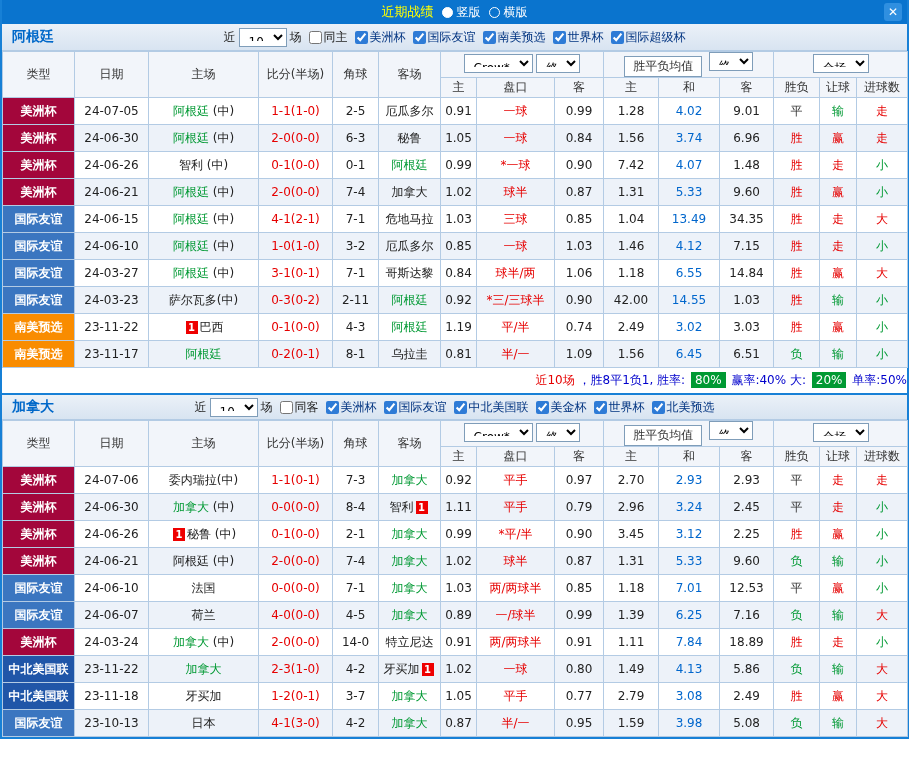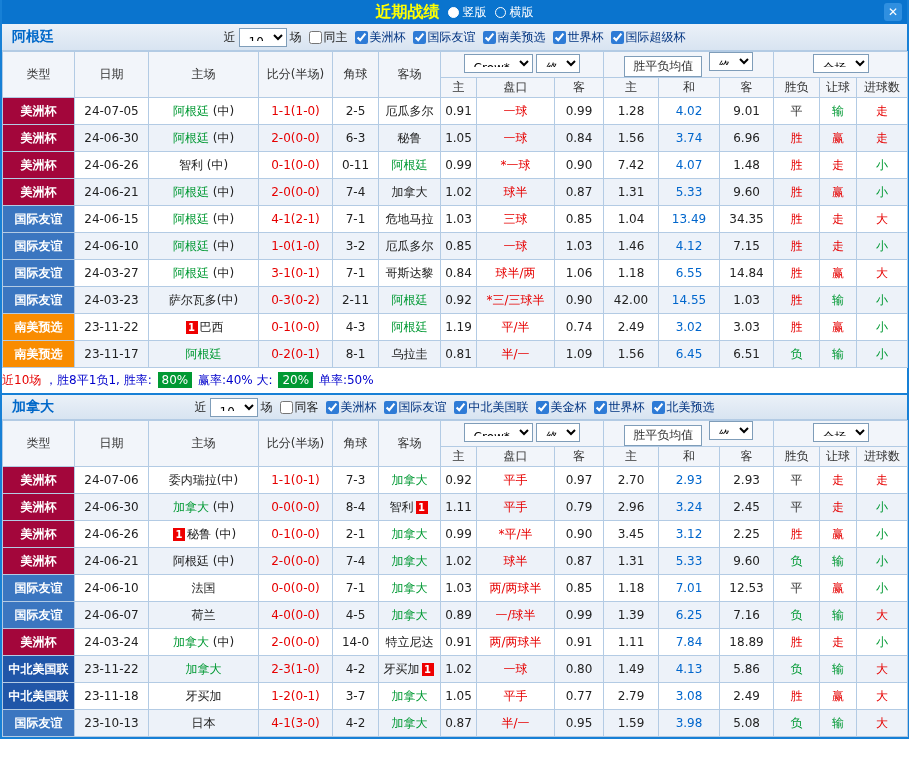--- a/index.html
+++ b/index.html
@@ -3,21 +3,21 @@
 <meta charset="utf-8">
 <style>
   * { box-sizing: border-box; }
   html,body { margin:0; padding:0; background:#fff; }
   body { font-family:"DejaVu Sans","Liberation Sans",sans-serif; font-size:12px; color:#222; width:909px; }
   .page { width:909px; border-left:2px solid #1780D6; border-right:2px solid #1780D6; border-bottom:2px solid #1780D6; }
 
   
   .topbar { height:24px; background:#0A74CE; display:flex; align-items:center; position:relative; }
   .topbar-center { margin:0 auto; display:flex; align-items:center; }
-  .page-title { color:#FFFF00; font-weight:bold; font-size:16px; }
+  .page-title { color:#FFFF00; font-weight:normal; font-size:13px; }
   .radio { width:11px; height:11px; border:1px solid #fff; border-radius:50%; display:inline-block; margin:0 4px 0 8px; }
   .radio.sel { background:#fff; }
   .radio-label { color:#fff; font-size:12px; }
   .close-btn { position:absolute; right:5px; top:3px; width:18px; height:18px; background:#2F8FE0; color:#fff;
                border-radius:3px; text-align:center; line-height:18px; font-size:12px; font-weight:bold; cursor:pointer; }
 
   
   .section-bar { height:27px; background:linear-gradient(#EBF1F8,#D8E4F1); border-bottom:1px solid #B3CBE4;
                  display:flex; align-items:center; position:relative; }
   .section-sep { border-top:2px solid #1780D6; }
@@ -53,21 +53,21 @@
   .team.focal { color:#009933; }
   .suffix { color:#222; }
   .rc-badge { display:inline-block; width:12px; height:13px; background:#EE0000; color:#fff; font-size:10px;
               font-weight:bold; line-height:13px; text-align:center; margin:0 2px; vertical-align:middle; }
 
   .t-red   { color:#E60000; }
   .t-green { color:#009933; }
   .t-dark  { color:#333; }
 
   
-  .summary { height:25px; line-height:25px; text-align:left; background:#fff; }
+  .summary { height:25px; line-height:25px; text-align:right; background:#fff; }
   .seg-red   { color:#E60000; }
   .seg-blue  { color:#0000CC; }
   .seg-badge { background:#009933; color:#fff; padding:1px 4px; margin:0 2px; }
 </style>
 </head>
 <body>
 
 <div class="page">
 
   <div class="topbar">
@@ -206,21 +206,21 @@
     <td class="res-cell t-red">胜</td>
     <td class="res-cell t-red">赢</td>
     <td class="res-cell t-red">走</td>
   </tr>
 
   <tr>
     <td class="cup-cell cup-america">美洲杯</td>
     <td class="date-cell">24-06-26</td>
     <td class="team-cell"><span class="team">智利</span><span class="suffix"> (中)</span></td>
     <td class="score-cell">0-1(0-0)</td>
-    <td class="corner-cell">0-11</td>
+    <td class="corner-cell">0-1</td>
     <td class="team-cell"><span class="team focal">阿根廷</span></td>
     <td class="num-cell">0.99</td>
     <td class="handicap-cell">*一球</td>
     <td class="num-cell">0.90</td>
     <td class="num-cell">7.42</td>
     <td class="draw-cell">4.07</td>
     <td class="num-cell">1.48</td>
     <td class="res-cell t-red">胜</td>
     <td class="res-cell t-red">走</td>
     <td class="res-cell t-green">小</td>

